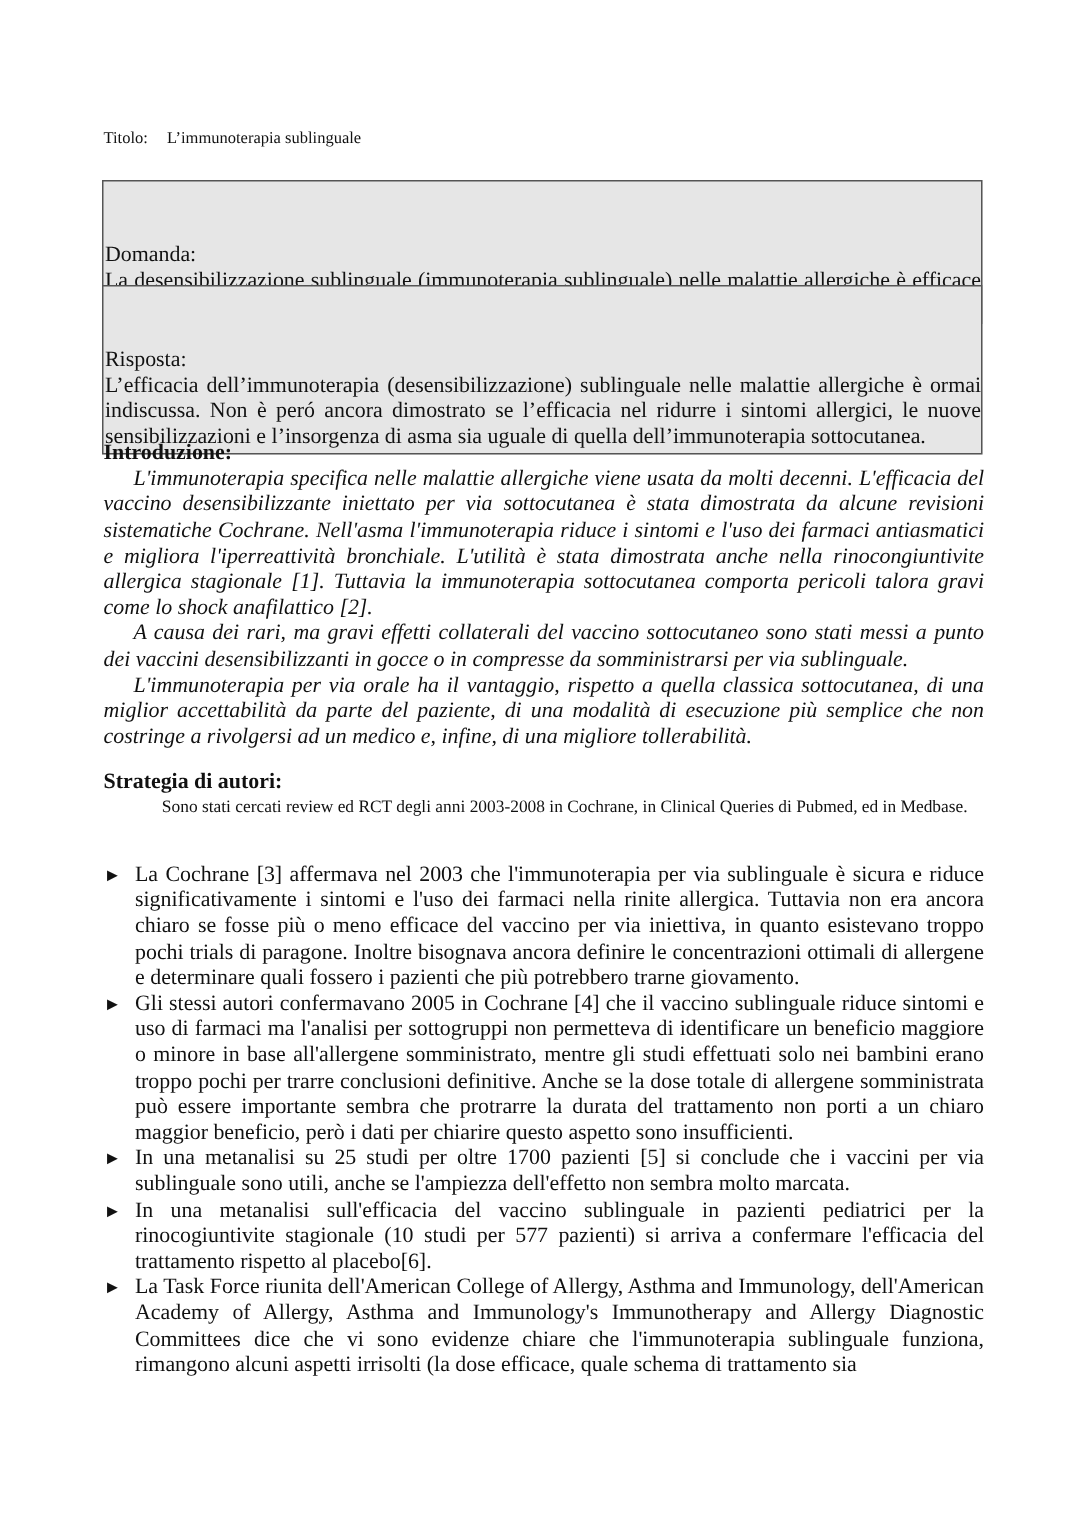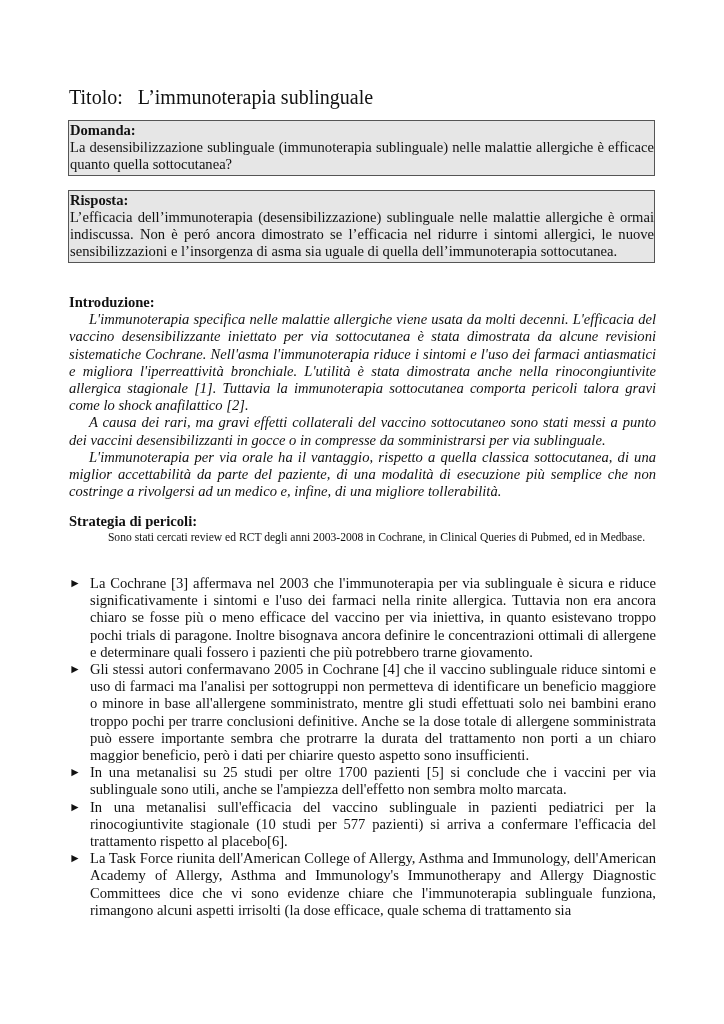--- a/index.html
+++ b/index.html
@@ -1,28 +1,28 @@
 <!DOCTYPE html>
 <html><head>
 <meta charset="utf-8">
 <style>
   html, body { margin: 0; padding: 0; background: #ffffff; }
   body {
     width: 724px; height: 1024px; overflow: hidden; position: relative;
     font-family: "Liberation Serif", serif; color: #111; font-size: 14.6px;
   }
   .page { position: absolute; left: 69px; top: 0; width: 587px; }
-  .title-line { position: absolute; top: 86px; left: 0; font-size: 20px; }
+  .title-line { position: absolute; top: 86px; left: 0; font-size: 11px; }
   .title-line .lbl { margin-right: 10px; }
   .box {
     position: absolute; left: -1px; width: 587px; background: #e6e6e6;
     border: 1px solid #555; box-sizing: border-box; padding: 1px 0 2px 1px;
     line-height: 17px; text-align: justify;
   }
-  .box .hd { font-weight: bold; }
+  .box .hd { font-weight: normal; margin-top: 40px; }
   .box1 { top: 120px; }
   .box2 { top: 190px; }
   .section { position: absolute; left: 0; width: 587px; line-height: 17.2px; text-align: justify; }
   .hd { font-weight: bold; }
   .indent { text-indent: 20px; font-style: italic; }
   .intro { top: 294px; }
   .strat { top: 513px; }
   .strat .small { font-size: 11.6px; margin-left: 28px; text-align: center; line-height: 15px; }
   .ris { top: 561px; }
   .ris ul { list-style: none; margin: 14px 0 0 0; padding: 0; }
@@ -50,21 +50,21 @@
   </div>
 
   <div class="section intro">
     <div class="hd">Introduzione:</div>
     <div class="indent">L'immunoterapia specifica nelle malattie allergiche viene usata da molti decenni. L'efficacia del vaccino desensibilizzante iniettato per via sottocutanea è stata dimostrata da alcune revisioni sistematiche Cochrane. Nell'asma l'immunoterapia riduce i sintomi e l'uso dei farmaci antiasmatici e migliora l'iperreattività bronchiale. L'utilità è stata dimostrata anche nella rinocongiuntivite allergica stagionale [1]. Tuttavia la immunoterapia sottocutanea comporta pericoli talora gravi come lo shock anafilattico [2].</div>
     <div class="indent">A causa dei rari, ma gravi effetti collaterali del vaccino sottocutaneo sono stati messi a punto dei vaccini desensibilizzanti in gocce o in compresse da somministrarsi per via sublinguale.</div>
     <div class="indent">L'immunoterapia per via orale ha il vantaggio, rispetto a quella classica sottocutanea, di una miglior accettabilità da parte del paziente, di una modalità di esecuzione più semplice che non costringe a rivolgersi ad un medico e, infine, di una migliore tollerabilità.</div>
   </div>
 
   <div class="section strat">
-    <div class="hd">Strategia di pericoli:</div>
+    <div class="hd">Strategia di autori:</div>
     <div class="small">Sono stati cercati review ed RCT degli anni 2003-2008 in Cochrane, in Clinical Queries di Pubmed, ed in Medbase.</div>
   </div>
 
   <div class="section ris">
     <ul>
       <li>
         <span class="bullet">►</span>
         <span>La Cochrane [3] affermava nel 2003 che l'immunoterapia per via sublinguale è sicura e riduce significativamente i sintomi e l'uso dei farmaci nella rinite allergica. Tuttavia non era ancora chiaro se fosse più o meno efficace del vaccino per via iniettiva, in quanto esistevano troppo pochi trials di paragone. Inoltre bisognava ancora definire le concentrazioni ottimali di allergene e determinare quali fossero i pazienti che più potrebbero trarne giovamento.</span>
       </li>
       <li>

